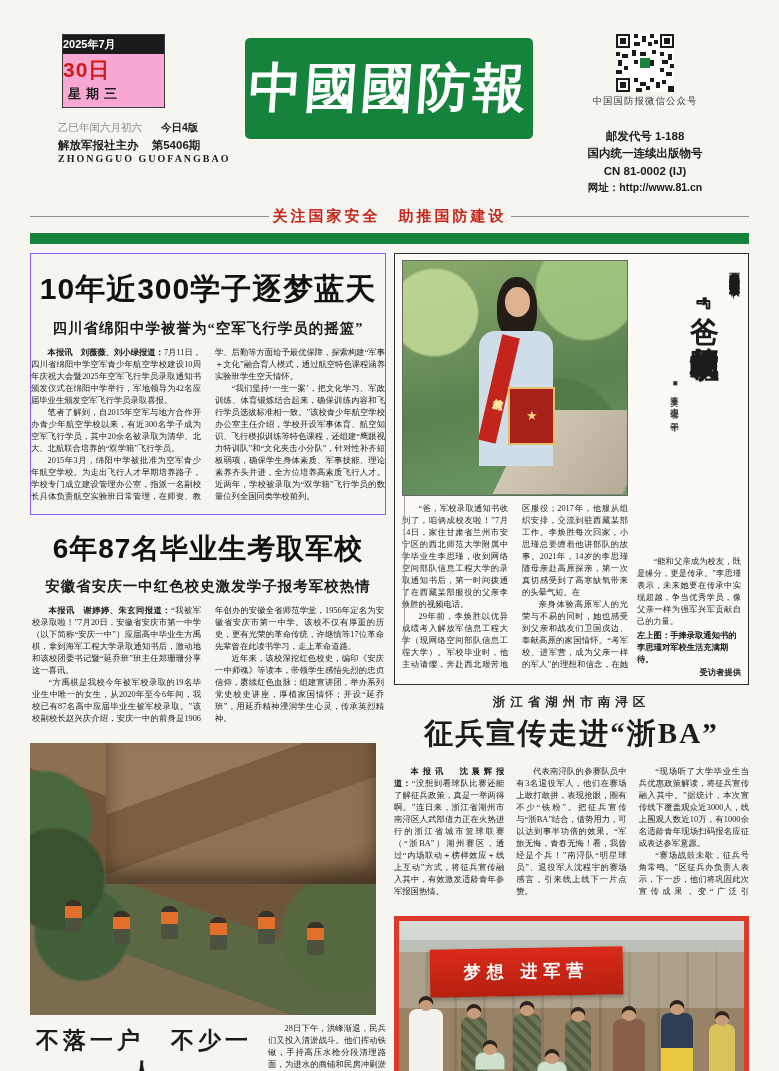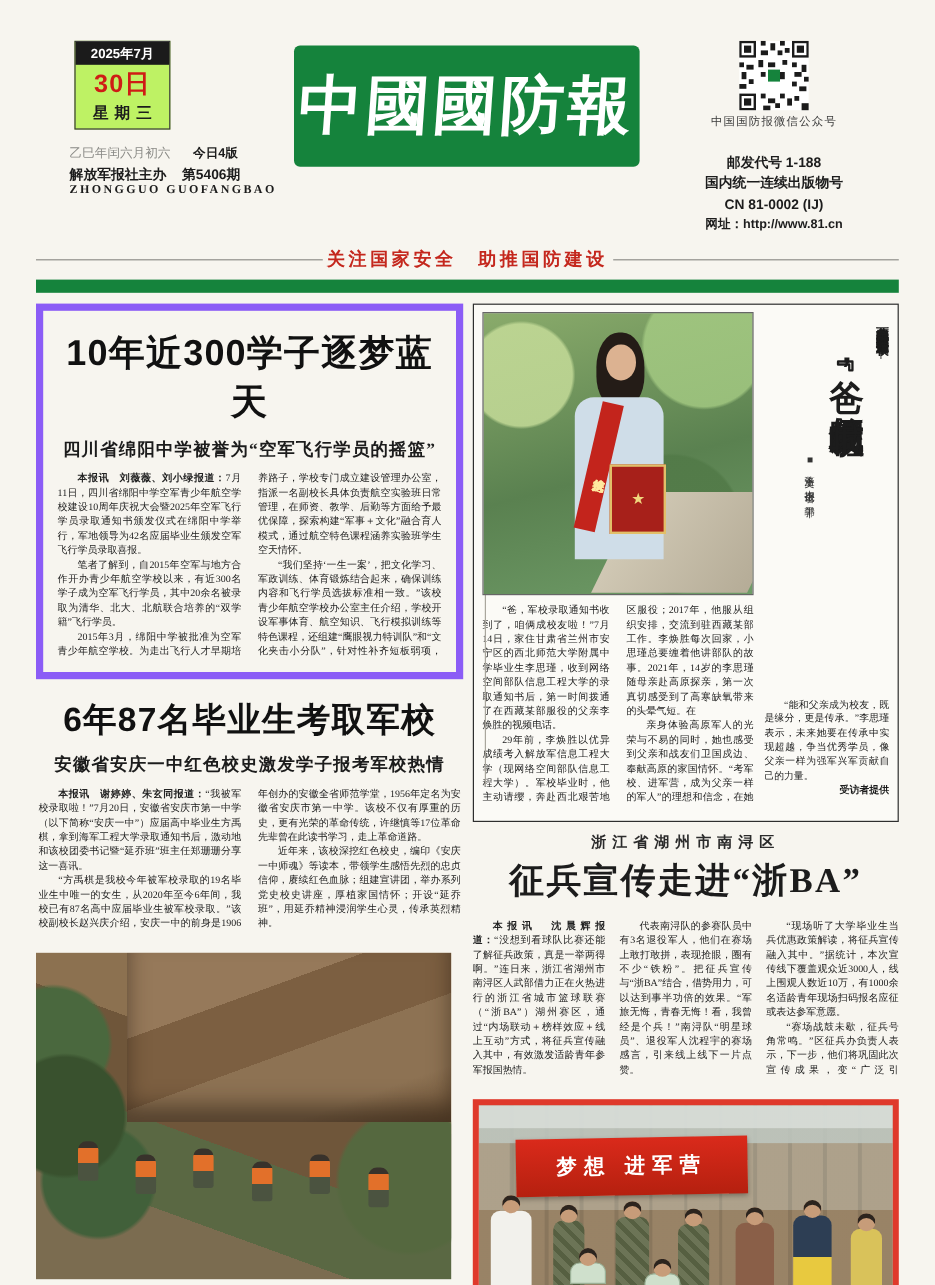--- a/index.html
+++ b/index.html
@@ -7,21 +7,21 @@
   body {
     height:1071px; position:relative; overflow:hidden;
     background:#f7f5ef; color:#1c1c1c;
     font-family:"Liberation Serif","DejaVu Serif",serif;
   }
   .sans { font-family:"Liberation Sans","DejaVu Sans",sans-serif; }
 
   
   .header { display:flex; justify-content:space-between; align-items:flex-start; padding:34px 50px 0 58px; }
   .date-col { width:158px; }
-  .datebox { width:80px; border:1px solid #3a3a3a; background:#bef264; text-align:center; margin-left:4px; }
+  .datebox { width:103px; border:1px solid #3a3a3a; background:#f9a8d4; text-align:left; margin-left:4px; }
   .datebox .month { background:#1b1b1b; color:#fff; font-size:11px; font-weight:bold; padding:2px 0; }
   .datebox .day { color:#cf1c15; font-size:21px; font-weight:bold; padding-top:2px; letter-spacing:1px; }
   .datebox .weekday { font-size:13px; font-weight:bold; letter-spacing:5px; padding:1px 0 4px 5px; }
   .pubmeta { margin-top:13px; font-size:10.5px; white-space:nowrap; }
   .pubmeta .row1 .lunar { color:#8a8a86; }
   .pubmeta .row1 b { margin-left:16px; }
   .pubmeta .row2 { font-weight:bold; font-size:11.5px; margin-top:3px; }
   .pubmeta .row2 span+span { margin-left:10px; }
   .pubmeta .row3 { font-weight:bold; font-size:10px; letter-spacing:2px; margin-top:0; font-family:"Liberation Serif",serif; }
   .green-box { width:288px; height:101px; background:#15833c; border-radius:5px; margin-top:4px;
@@ -49,21 +49,21 @@
   h1.headline { font-family:"Liberation Sans","DejaVu Sans",sans-serif; font-weight:900;
       text-align:center; font-size:30px; letter-spacing:1px; margin:4px 0 9px; color:#111; }
   .subhead { text-align:center; font-weight:bold; font-size:14.5px; letter-spacing:1px; margin-bottom:9px; }
   .bodytext { font-size:8.3px; line-height:1.45; text-align:justify; color:#222; }
   .bodytext p { text-indent:2em; }
   .bodytext p.lead { text-indent:2em; }
   .byline { font-weight:bold; }
   .two-col { column-count:2; column-gap:14px; }
   .three-col { column-count:3; column-gap:12px; }
 
-  .article1 { border:6px solid #8b5cf6; padding:11px 12px 9px; }
+  .article1 { border:1px solid #8b5cf6; padding:11px 0 9px; }
   .article1 .bodytext { height:158px; overflow:hidden; }
   .article2 { margin-top:9px; padding:2px 2px 0; }
   .article2 h1.headline { font-size:28px; }
   .article2 .bodytext { height:128px; overflow:hidden; }
 
   
   .photo-flood { margin-top:10px; width:346px; height:272px; position:relative; overflow:hidden;
     background:
       radial-gradient(circle at 7% 50%, #39512e 0 14%, rgba(0,0,0,0) 15%),
       radial-gradient(circle at 15% 70%, #41603a 0 13%, rgba(0,0,0,0) 14%),
@@ -303,20 +303,21 @@
       <div class="ft-side">
         <div class="ft-head-area">
           <div class="v-byline">■董洛文　本报记者　郭干干</div>
           <div class="v-headline">『爸，咱俩成校友啦』</div>
           <div class="v-kicker">西北师范大学附属中学应届高中生李思瑾考入父亲曾就读军校——</div>
         </div>
         <div class="ft-side-body">
           <div class="bodytext">
               <p>“能和父亲成为校友，既是缘分，更是传承。”李思瑾表示，未来她要在传承中实现超越，争当优秀学员，像父亲一样为强军兴军贡献自己的力量。</p>
             </div>
+          <div class="caption">左上图：手捧录取通知书的李思瑾对军校生活充满期待。</div>
           <div class="credit">受访者提供</div>
         </div>
       </div>
     </div>
 
     <div class="zheba">
       <div class="kicker">浙江省湖州市南浔区</div>
       <h2>征兵宣传走进“浙BA”</h2>
       <div class="bodytext three-col">
         <p class="lead"><b class="byline">本报讯　沈晨辉报道：</b><span>“没想到看球队比赛还能了解征兵政策，真是一举两得啊。”连日来，浙江省湖州市南浔区人武部借力正在火热进行的浙江省城市篮球联赛（“浙BA”）湖州赛区，通过“内场联动＋榜样效应＋线上互动”方式，将征兵宣传融入其中，有效激发适龄青年参军报国热情。</span></p>

